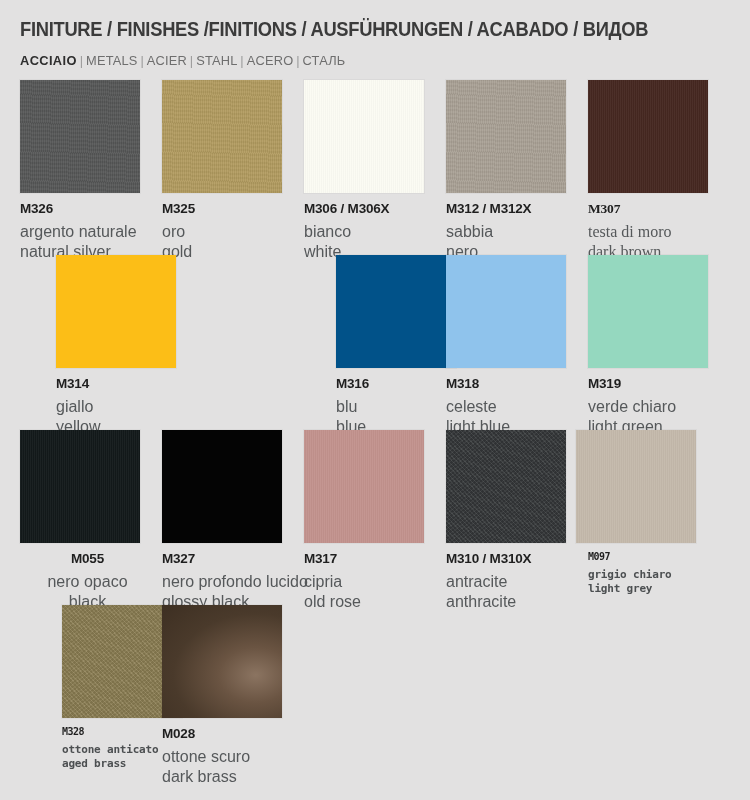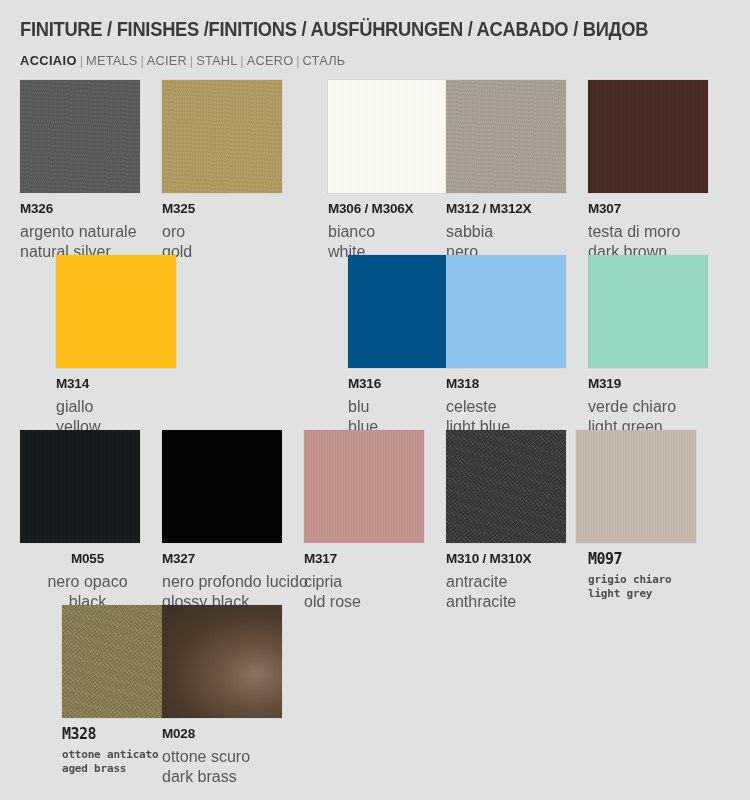--- a/index.html
+++ b/index.html
@@ -115,21 +115,21 @@
   .swatch-code {
     font-size: 13.5px;
     font-weight: bold;
     color: #1f1f1f;
     letter-spacing: -0.2px;
     white-space: nowrap;
     margin-bottom: 6px;
   }
   .swatch-code.mono {
     font-family: "DejaVu Sans Mono", monospace;
-    font-size: 15px;
+    font-size: 10px;
     letter-spacing: -0.5px;
   }
 
   .swatch-desc {
     font-size: 16px;
     color: #55585a;
     line-height: 1.29;
     white-space: nowrap;
   }
   .swatch-desc.mono {
@@ -166,41 +166,41 @@
       <div class="swatch-cell" style="left: 162px;">
         <div class="swatch-chip tex" style="background: rgb(178, 155, 95);"></div>
         <div class="swatch-info">
           <div class="swatch-code">M325</div>
           <div class="swatch-desc">
             <div>oro</div>
             <div>gold</div>
           </div>
         </div>
       </div>
-      <div class="swatch-cell" style="left: 304px; margin-left: 24px;">
+      <div class="swatch-cell" style="left: 304px;">
         <div class="swatch-chip tex-fine" style="background: rgb(251, 251, 243);"></div>
         <div class="swatch-info">
           <div class="swatch-code">M306 / M306X</div>
           <div class="swatch-desc">
             <div>bianco</div>
             <div>white</div>
           </div>
         </div>
       </div>
       <div class="swatch-cell" style="left: 446px;">
         <div class="swatch-chip tex" style="background: rgb(169, 161, 149);"></div>
         <div class="swatch-info">
           <div class="swatch-code">M312 / M312X</div>
           <div class="swatch-desc">
             <div>sabbia</div>
             <div>nero</div>
           </div>
         </div>
       </div>
-      <div class="swatch-cell" style="left: 588px;">
+      <div class="swatch-cell" style="left: 588px; font-family: Liberation Serif, serif;">
         <div class="swatch-chip tex-fine" style="background: rgb(69, 39, 32);"></div>
         <div class="swatch-info">
           <div class="swatch-code">M307</div>
           <div class="swatch-desc">
             <div>testa di moro</div>
             <div>dark brown</div>
           </div>
         </div>
       </div>
     </div>
@@ -208,21 +208,21 @@
       <div class="swatch-cell" style="left: 20px; padding-left: 36px;">
         <div class="swatch-chip" style="background: rgb(252, 190, 23);"></div>
         <div class="swatch-info">
           <div class="swatch-code">M314</div>
           <div class="swatch-desc">
             <div>giallo</div>
             <div>yellow</div>
           </div>
         </div>
       </div>
-      <div class="swatch-cell" style="left: 316px; padding-left: 32px;">
+      <div class="swatch-cell" style="left: 304px; padding-left: 32px;">
         <div class="swatch-chip" style="background: rgb(1, 82, 137);"></div>
         <div class="swatch-info">
           <div class="swatch-code">M316</div>
           <div class="swatch-desc">
             <div>blu</div>
             <div>blue</div>
           </div>
         </div>
       </div>
       <div class="swatch-cell" style="left: 446px;">

